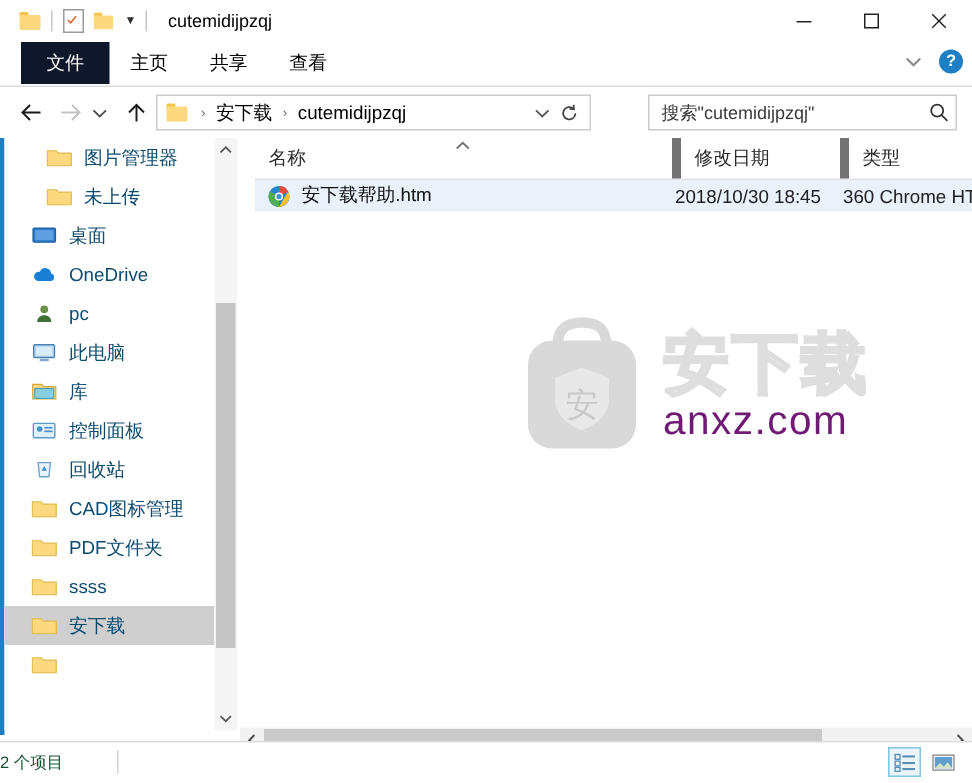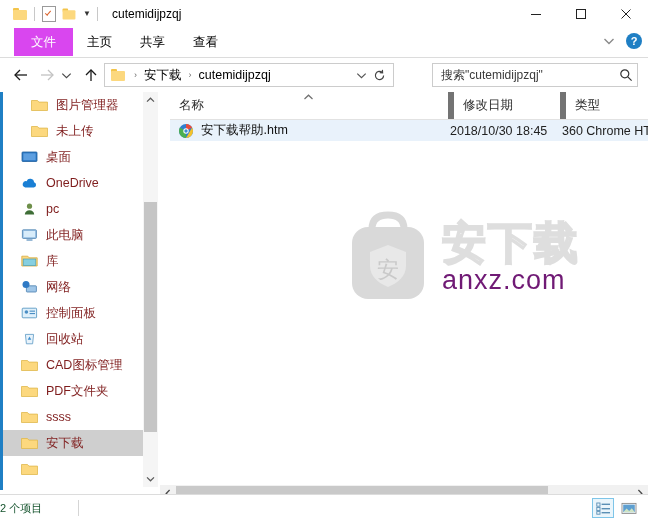--- a/index.html
+++ b/index.html
@@ -136,21 +136,21 @@
     align-items: stretch;
   }
   .tab {
     padding: 0 14px;
     height: 28px;
     display: flex; align-items: center;
     font-size: 12.5px;
     color: #000;
   }
   .tab.file {
-    background: #d946ef;
+    background: #0f172a;
     color: #ffffff;
     padding: 0 17px;
   }
   .ribbon-right {
     position: absolute;
     right: 6px; top: 4px;
     display: flex;
     align-items: center;
     gap: 8px;
   }
@@ -270,21 +270,21 @@
     width: 140px; height: 395px;
     overflow: hidden;
     background: #ffffff;
   }
   .sb-item {
     height: 26px;
     display: flex;
     align-items: center;
     padding-left: 18px;
     font-size: 12.5px;
-    color: #7f1d1d;
+    color: #0c4a6e;
     white-space: nowrap;
   }
   .sb-item.indent { padding-left: 28px; }
   .sb-item.selected { background: #cfcfcf; }
   .sb-ico {
     width: 18px; height: 16px;
     margin-right: 7px;
     flex: none;
     display: flex;
     align-items: center;
@@ -664,29 +664,20 @@
       <div class="sb-item">
         <span class="sb-ico">
           <svg width="17" height="14" viewBox="0 0 17 14">
             <path d="M0.8 2.2h6l1.3 1.6h8.1v8.2H0.8z" fill="#fcd87e" stroke="#d7ab3f" stroke-width="0.8"></path>
             <rect x="2.2" y="5" width="12.6" height="6.6" fill="#86cfe0" stroke="#4c9eb5" stroke-width="0.7"></rect>
           </svg>
         </span>
         <span class="sb-label">库</span>
       </div>
 
-      <div class="sb-item">
-        <span class="sb-ico">
-          <svg width="17" height="14" viewBox="0 0 17 14">
-            <rect x="5.4" y="5.8" width="10" height="6.2" rx="0.7" fill="#9fc6e8" stroke="#4a7fae" stroke-width="0.8"></rect>
-            <circle cx="5" cy="4.6" r="3.5" fill="#2e79c4"></circle>
-          </svg>
-        </span>
-        <span class="sb-label">网络</span>
-      </div>
 
       <div class="sb-item">
         <span class="sb-ico">
           <svg width="17" height="14" viewBox="0 0 17 14">
             <rect x="1.2" y="2.2" width="14.4" height="9.6" rx="0.8" fill="#dff0fb" stroke="#5b9ac4" stroke-width="0.9"></rect>
             <circle cx="5.4" cy="6" r="1.8" fill="#4a8ec4"></circle>
             <rect x="8.6" y="4.6" width="5.4" height="1.1" fill="#4a8ec4"></rect>
             <rect x="8.6" y="7" width="5.4" height="1.1" fill="#4a8ec4"></rect>
           </svg>
         </span>

